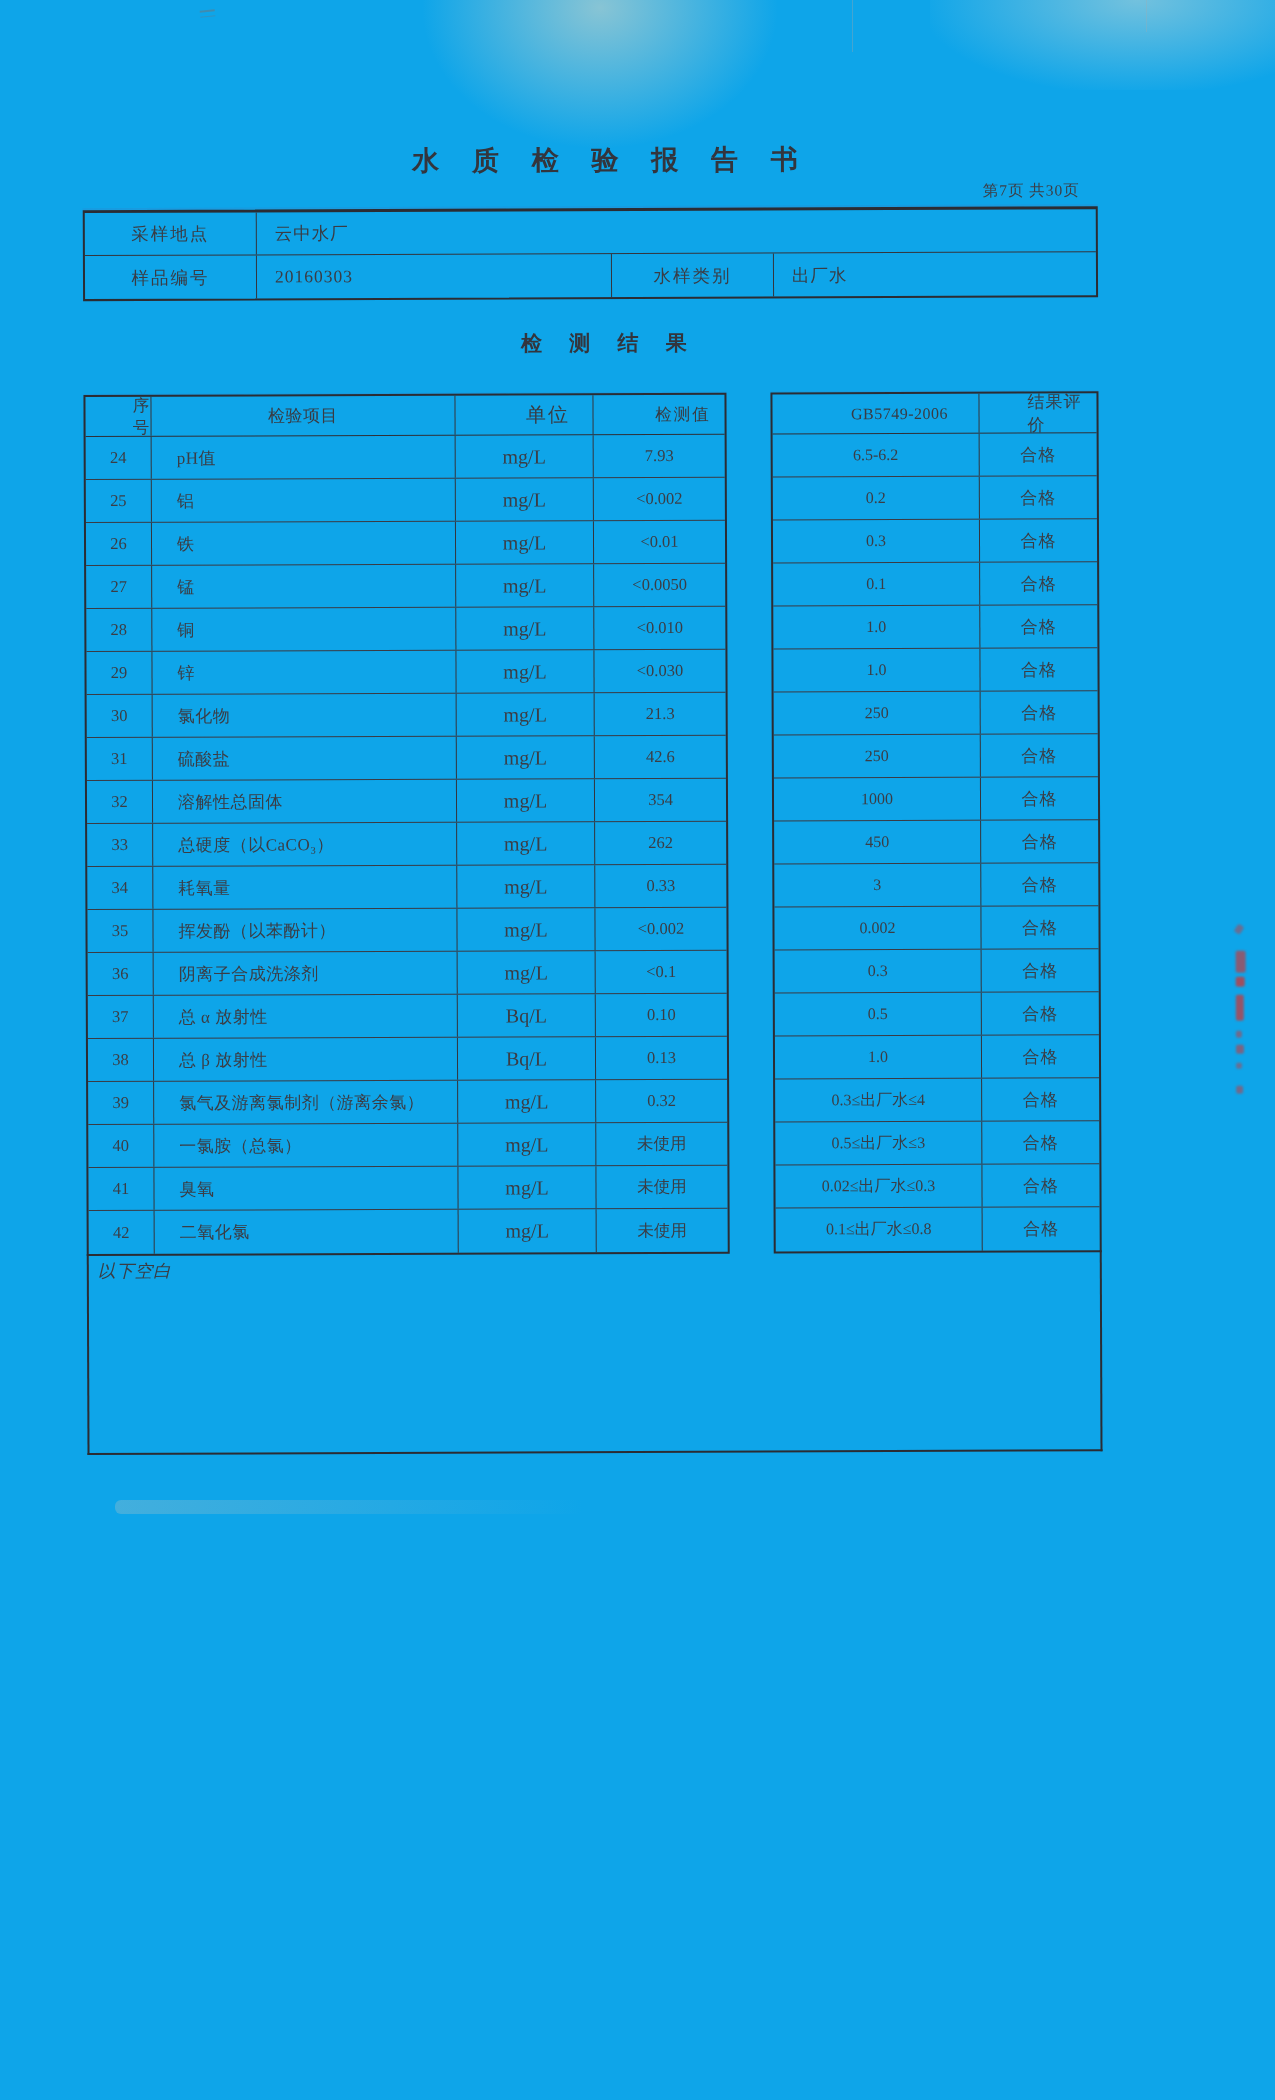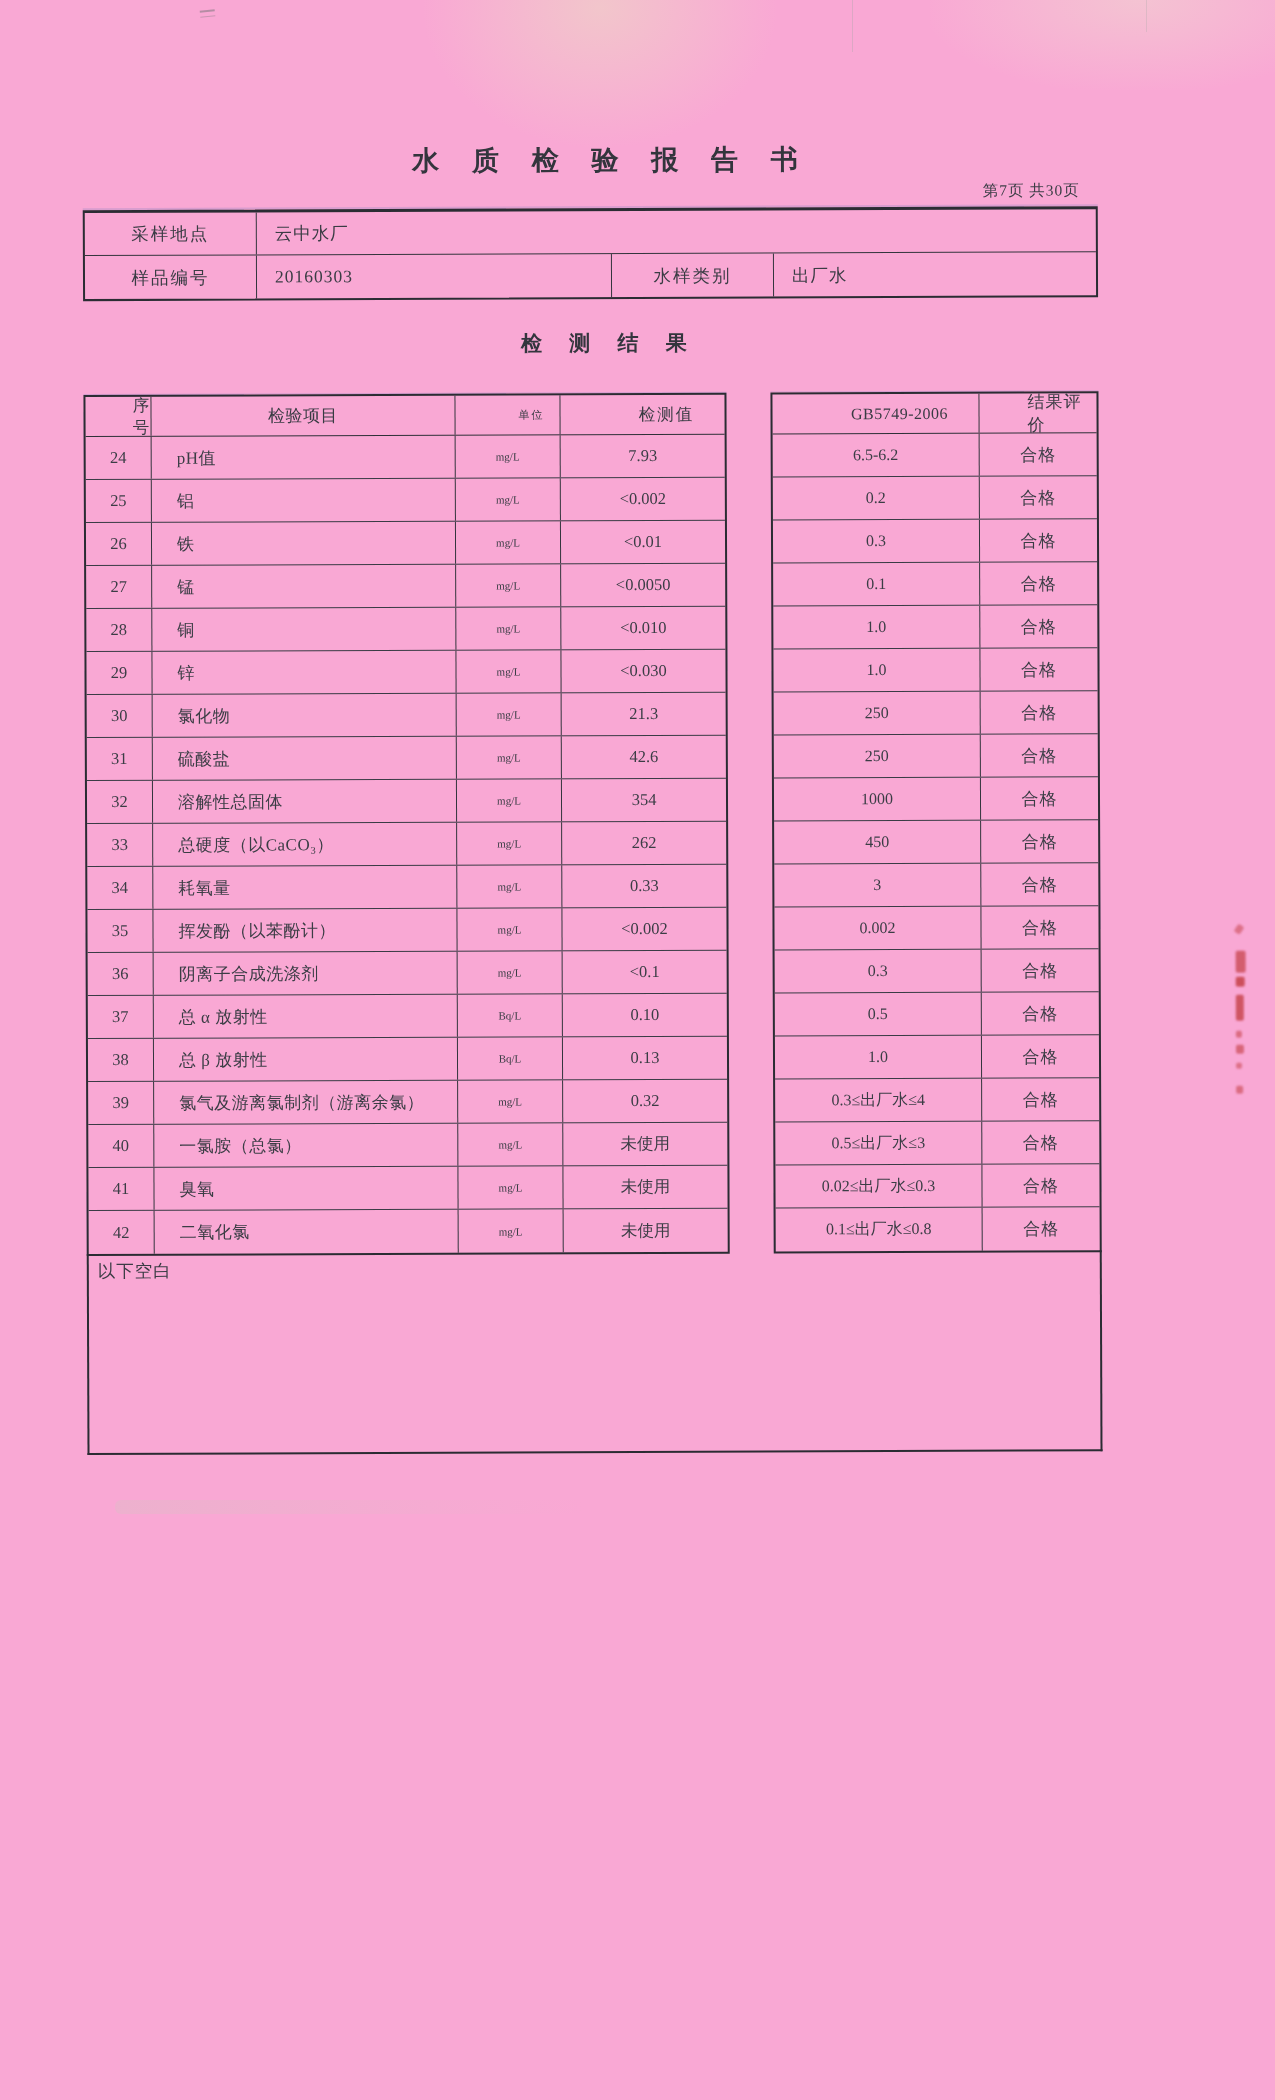--- a/index.html
+++ b/index.html
@@ -1,21 +1,21 @@
 <!DOCTYPE html>
 <html><head>
 <meta charset="utf-8">
 <style>
   * { box-sizing: border-box; margin: 0; padding: 0; }
   html,body { background:#e8e8e6; }
   body { width:1275px; height:2100px; margin:0; }
 
   .page {
     position:relative; width:1275px; height:2100px; overflow:hidden;
-    background:#f9a8d4;
+    background:#0ea5e9;
     font-family:"Liberation Serif","DejaVu Serif",serif;
     color:#3a3c44;
   }
 
   
   .smudge-top    { position:absolute; left:420px; top:0; width:360px; height:150px;
                    background:radial-gradient(ellipse at 50% 5%, rgba(236,222,196,.55), rgba(236,222,196,0) 70%); }
   .smudge-topright{ position:absolute; left:930px; top:0; width:345px; height:90px;
                    background:radial-gradient(ellipse at 60% 0%, rgba(238,228,208,.45), rgba(238,228,208,0) 75%); }
   .mark-topleft  { position:absolute; left:200px; top:10px; width:15px; height:7px;
@@ -70,30 +70,30 @@
   .th { display:flex; align-items:center; justify-content:center;
         font-size:17px; letter-spacing:2px; color:#393b43;padding-left:48px; }
   .th.gbh { letter-spacing:0.5px; }
   .trow { display:flex; height:43px; border-bottom:1px solid #3a3b45; }
   .tbody .trow:last-child { border-bottom:none; }
 
   .c { display:flex; align-items:center; justify-content:center; font-size:17px; color:#3b3d45; }
   .c + .c, .th + .th { border-left:1px solid #34353d; }
   .no    { width:65px;  font-size:16.5px; }
   .item  { width:304px; justify-content:flex-start; padding-left:25px; letter-spacing:0.5px; }
-  .unit  { width:105px; font-size:11px; }
+  .unit  { width:138px; font-size:20px; }
   .value { flex:1; font-size:16.5px; }
   .gb    { width:206px; font-size:16px; }
   .res   { flex:1; letter-spacing:1px; }
 
   .blankbox {
     position:absolute; left:85px; top:1252px; width:1015px; height:201px;
     border:2px solid #2b2c33; border-top:none;
   }
-  .blanknote { position:absolute; top:5px; left:9px; font-size:17.5px; letter-spacing:1px; color:#3a3c44; }
+  .blanknote { position:absolute; top:5px; left:9px; font-size:17.5px; letter-spacing:1px; color:#3a3c44;font-style:italic; }
 
   
   .seal { position:absolute; left:1233px; top:925px; width:14px; height:172px; }
   .seal i { position:absolute; left:2px; display:block; background:#c23a3e;
             filter:blur(1.2px); opacity:.68; border-radius:2px; }
   .seal .s1 { top:2px;   width:7px;  height:9px;  transform:rotate(35deg); opacity:.5; }
   .seal .s2 { top:28px;  width:10px; height:22px; }
   .seal .s3 { top:54px;  width:9px;  height:10px; opacity:.8; }
   .seal .s4 { top:72px;  width:8px;  height:26px; opacity:.75; }
   .seal .s5 { top:108px; width:6px;  height:7px;  opacity:.55; }

